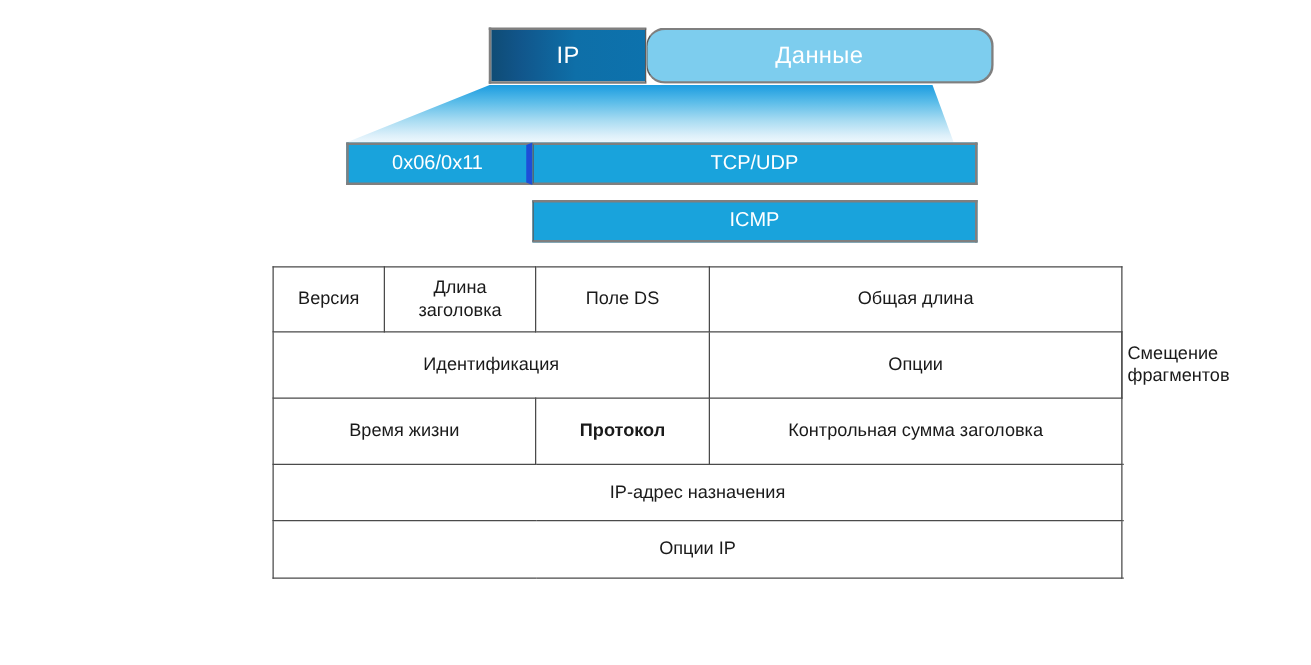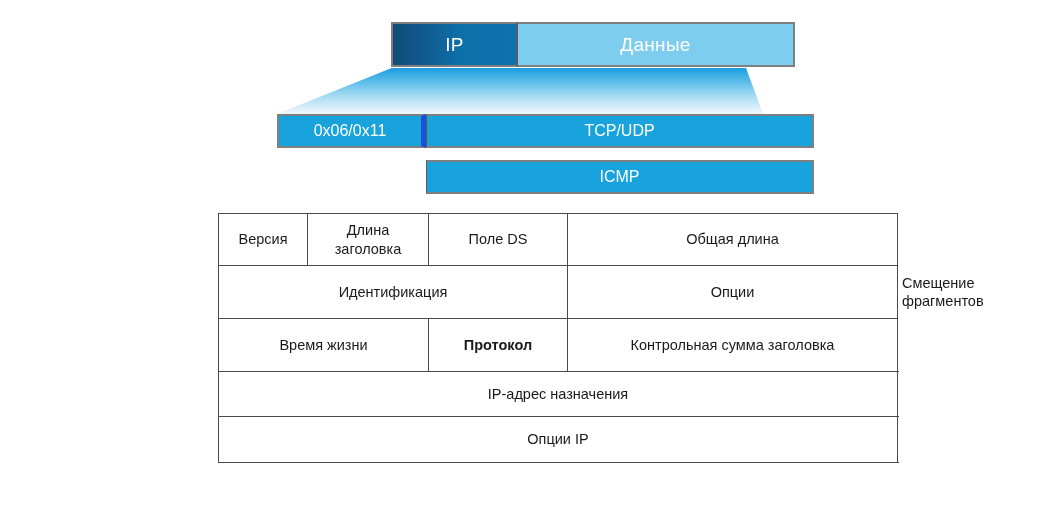--- a/index.html
+++ b/index.html
@@ -40,20 +40,21 @@
     left: 0;
     width: 126px;
     background: linear-gradient(to right, #0f4c75 0%, #11558a 18%, #0e6fa8 55%, #0d72ad 100%);
     border-right: 1px solid #5a5a5a;
   }
   #seg-data {
     left: 126px;
     width: 278px;
     background: #7dcdee;
     border-left: 1px solid #5a5a5a;
+    border-radius: 15px;
   }
 
   
   #funnel {
     position: absolute;
     left: 277px;
     top: 68px;
     width: 486px;
     height: 46px;
     background: linear-gradient(to bottom, #1b9ce0 0%, #5cbde9 30%, #a9dcf2 62%, #ddf0fa 88%, #eef8fd 100%);
@@ -78,21 +79,21 @@
     box-sizing: border-box;
     background: #19a3dc;
     border: 2px solid #7f7f7f;
     display: flex;
     align-items: center;
     justify-content: center;
     color: #ffffff;
     font-size: 16px;
   }
   .proto-cell.code { left: 0; width: 149px; border-right: 5px solid #1d4ed8; }
-  .proto-cell.name { left: 149px; width: 388px; border-left: 1px solid #5a5a5a; }
+  .proto-cell.name { left: 149px; width: 356px; border-left: 1px solid #5a5a5a; }
 
   
   #ip-header-table {
     position: absolute;
     left: 218px;
     top: 213px;
     width: 643px;
     border-collapse: collapse;
     table-layout: fixed;
   }

